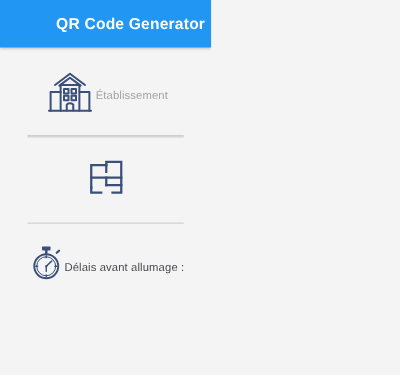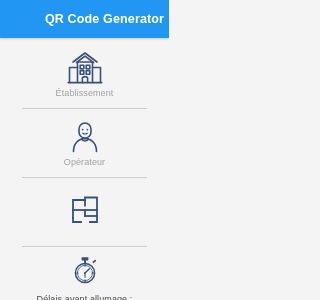--- a/index.html
+++ b/index.html
@@ -49,21 +49,21 @@
   .content {
     flex: 1 1 auto;
     display: flex;
     flex-direction: column;
     background: #f4f4f5;
     padding-top: 2px;
   }
 
   .tile {
     display: flex;
-    flex-direction: column;
+    flex-direction: row;
     align-items: center;
     justify-content: center;
     width: 100%;
     box-sizing: border-box;
   }
   .tile-1, .tile-2, .tile-3 { height: 68px; }
   .tile-4 { height: 60px; padding-top: 4px; }
 
   .tile-icon {
     display: flex;
@@ -127,37 +127,20 @@
           <rect x="22.2" y="19.6" width="3.6" height="3.6"></rect>
 
           <path d="M18.4 31.4 L18.4 26.6 Q21 24.6 23.6 26.6 L23.6 31.4"></path>
         </svg>
       </div>
       <div class="tile-label">Établissement</div>
     </div>
 
     <div class="divider"></div>
 
-    <div class="tile tile-2">
-      <div class="tile-icon">
-        <svg width="34" height="34" viewBox="0 0 34 34" fill="none" stroke="#3a4f7a" stroke-width="1.6" stroke-linecap="round" stroke-linejoin="round">
-
-          <rect x="11" y="3" width="12" height="15" rx="6"></rect>
-
-          <circle cx="14.6" cy="9.6" r="0.85" fill="#3a4f7a" stroke="none"></circle>
-          <circle cx="19.4" cy="9.6" r="0.85" fill="#3a4f7a" stroke="none"></circle>
-          <path d="M14.8 13.2 Q17 14.8 19.2 13.2" stroke-width="1.2"></path>
-
-          <path d="M5.5 31.5 C5.5 23.2 10.6 18.6 17 18.6 C23.4 18.6 28.5 23.2 28.5 31.5"></path>
-
-          <path d="M13.6 18.9 C14.6 21.6 19.4 21.6 20.4 18.9" stroke-width="1.4"></path>
-        </svg>
-      </div>
-      <div class="tile-label">Opérateur</div>
-    </div>
 
     <div class="divider"></div>
 
     <div class="tile tile-3">
       <div class="tile-icon">
         <svg width="34" height="32" viewBox="0 0 34 32" fill="none" stroke="#3a4f7a" stroke-width="1.8" stroke-linecap="square" stroke-linejoin="miter">
 
           <polyline points="5,22 5,4 17,4"></polyline>
           <polyline points="17,4 17,1.5 29,1.5 29,26 22,26"></polyline>
           <polyline points="5,22 5,26 13,26"></polyline>

